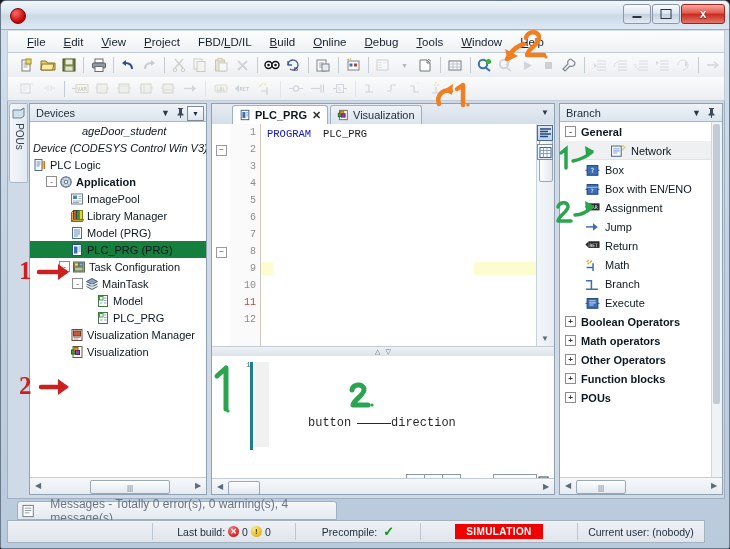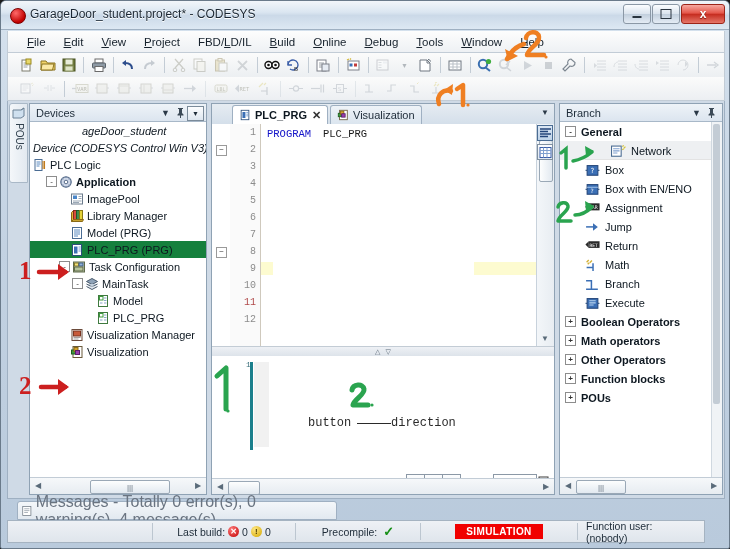--- a/index.html
+++ b/index.html
@@ -241,21 +241,21 @@
     background:linear-gradient(180deg,#f6f8fa,#e7ecf1);border-top:1px solid #c2ccd6;
   }
 
   
   .msgtab{
     position:absolute;left:16px;top:500px;width:320px;height:19px;
     background:linear-gradient(180deg,#f4f7fa,#e2e9f0);
     border:1px solid #9fb0c2;border-radius:3px 3px 0 0;box-sizing:border-box;
     display:flex;align-items:center;padding-left:4px;
   }
-  .msgtab .t{font-size:16px;color:#6a7481;margin-left:4px;}
+  .msgtab .t{font-size:12px;color:#6a7481;margin-left:16px;}
   .statusbar{
     position:absolute;left:6px;top:519px;width:698px;height:23px;
     background:linear-gradient(180deg,#eef1f5,#dfe5ec);
     border:1px solid #a5b3c1;box-sizing:border-box;display:flex;align-items:center;
   }
   .st-cell{height:100%;display:flex;align-items:center;padding:0 8px;font-size:10.5px;color:#1d2b38;}
   .st-div{width:1px;height:17px;background:#bcc6d0;}
   .sim-badge{
     background:#f10000;color:#ffffff;font-size:10px;font-weight:bold;
     padding:2px 11px;letter-spacing:.4px;
@@ -270,21 +270,20 @@
   .anno{position:absolute;pointer-events:none;}
   .anno svg{display:block;overflow:visible;}
 </style>
 </head>
 <body>
 
 <div id="app">
 
   <div class="titlebar">
     <div class="title-ico"></div>
-    <div class="title-text">GarageDoor_student.project* - CODESYS</div>
     <div class="winbtns">
       <div class="wbtn">
           <span class="min"></span>
         </div>
       <div class="wbtn">
           <span class="max"></span>
         </div>
       <div class="wbtn close">
           <span class="g">x</span>
         </div>
@@ -1082,21 +1081,21 @@
     <div class="st-div"></div>
     <div class="st-cell" style="width:108px;justify-content:center;">
       <span>Precompile:</span>
       <span class="check" style="margin-left:6px">✓</span>
     </div>
     <div class="st-div"></div>
     <div class="st-cell" style="width:140px;justify-content:center;">
       <span class="sim-badge">SIMULATION</span>
     </div>
     <div class="st-div"></div>
-    <div class="st-cell" style="flex:1;justify-content:center;">Function user: (nobody)</div>
+    <div class="st-cell" style="flex:1;justify-content:center;">Current user: (nobody)</div>
   </div>
 
   <div class="anno" style="left:18px;top:256px;">
     <svg width="62" height="28" viewBox="0 0 62 28">
       <text x="0" y="22" font-family="Liberation Serif, serif" font-size="25" font-weight="bold" fill="#cc1f1f">1</text>
       <path d="M20 15h26" stroke="#cc1f1f" stroke-width="4.5" fill="none" stroke-linecap="round"></path>
       <path d="M39 7l11 8-11 8z" fill="#cc1f1f"></path>
     </svg>
   </div>
   <div class="anno" style="left:18px;top:371px;">

